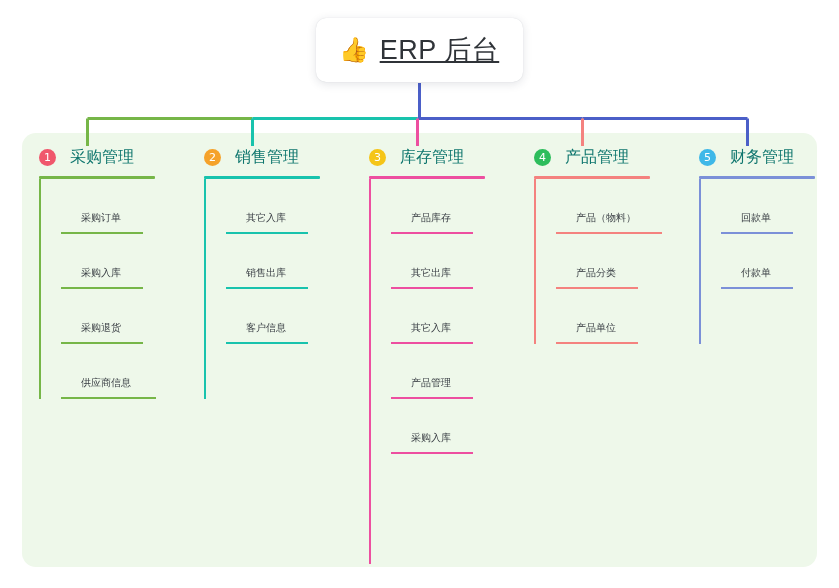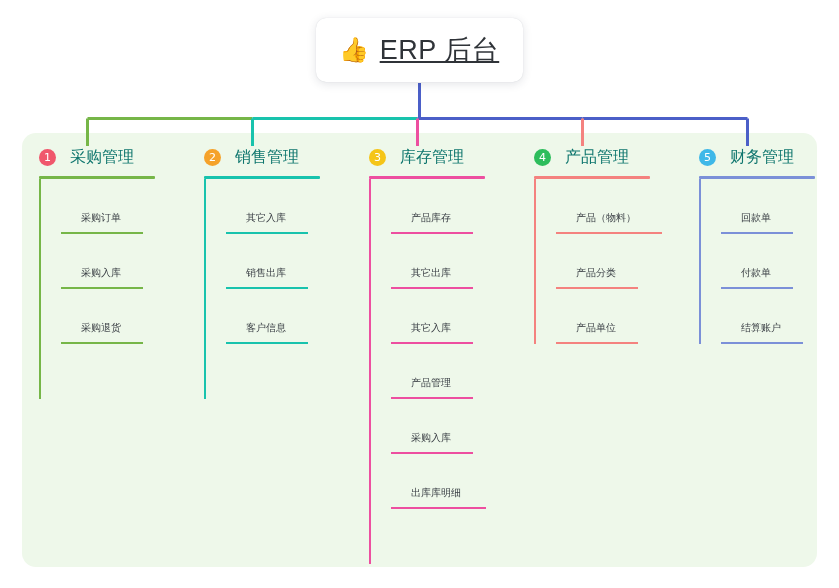--- a/index.html
+++ b/index.html
@@ -176,20 +176,24 @@
             <div class="item-rule" style="width: 82px; background: rgb(118, 182, 72);"></div>
           </div>
           <div class="item">
             <span class="item-label">采购入库</span>
             <div class="item-rule" style="width: 82px; background: rgb(118, 182, 72);"></div>
           </div>
           <div class="item">
             <span class="item-label">采购退货</span>
             <div class="item-rule" style="width: 82px; background: rgb(118, 182, 72);"></div>
           </div>
+          <div class="item">
+            <span class="item-label">供应商信息</span>
+            <div class="item-rule" style="width: 95px; background: rgb(118, 182, 72);"></div>
+          </div>
         </div>
       </div>
       <div class="col" style="left: 204px;">
         <div class="col-header">
           <span class="badge" style="background: rgb(245, 162, 42);">2</span>
           <span class="col-title">销售管理</span>
         </div>
         <div class="col-rule" style="width: 116px; background: rgb(24, 195, 173);"></div>
         <div class="items">
           <div class="spine" style="background: rgb(24, 195, 173); height: 220px;"></div>
@@ -228,24 +232,20 @@
             <div class="item-rule" style="width: 82px; background: rgb(237, 79, 160);"></div>
           </div>
           <div class="item">
             <span class="item-label">产品管理</span>
             <div class="item-rule" style="width: 82px; background: rgb(237, 79, 160);"></div>
           </div>
           <div class="item">
             <span class="item-label">采购入库</span>
             <div class="item-rule" style="width: 82px; background: rgb(237, 79, 160);"></div>
           </div>
-          <div class="item">
-            <span class="item-label">出库库明细</span>
-            <div class="item-rule" style="width: 95px; background: rgb(237, 79, 160);"></div>
-          </div>
         </div>
       </div>
       <div class="col" style="left: 534px;">
         <div class="col-header">
           <span class="badge" style="background: rgb(45, 189, 92);">4</span>
           <span class="col-title">产品管理</span>
         </div>
         <div class="col-rule" style="width: 116px; background: rgb(244, 130, 127);"></div>
         <div class="items">
           <div class="spine" style="background: rgb(244, 130, 127); height: 165px;"></div>
@@ -272,21 +272,17 @@
         <div class="items">
           <div class="spine" style="background: rgb(123, 144, 216); height: 165px;"></div>
           <div class="item">
             <span class="item-label">回款单</span>
             <div class="item-rule" style="width: 72px; background: rgb(123, 144, 216);"></div>
           </div>
           <div class="item">
             <span class="item-label">付款单</span>
             <div class="item-rule" style="width: 72px; background: rgb(123, 144, 216);"></div>
           </div>
-          <div class="item">
-            <span class="item-label">结算账户</span>
-            <div class="item-rule" style="width: 82px; background: rgb(123, 144, 216);"></div>
-          </div>
         </div>
       </div>
     </div>
 
 </div>
 
 </body></html>

